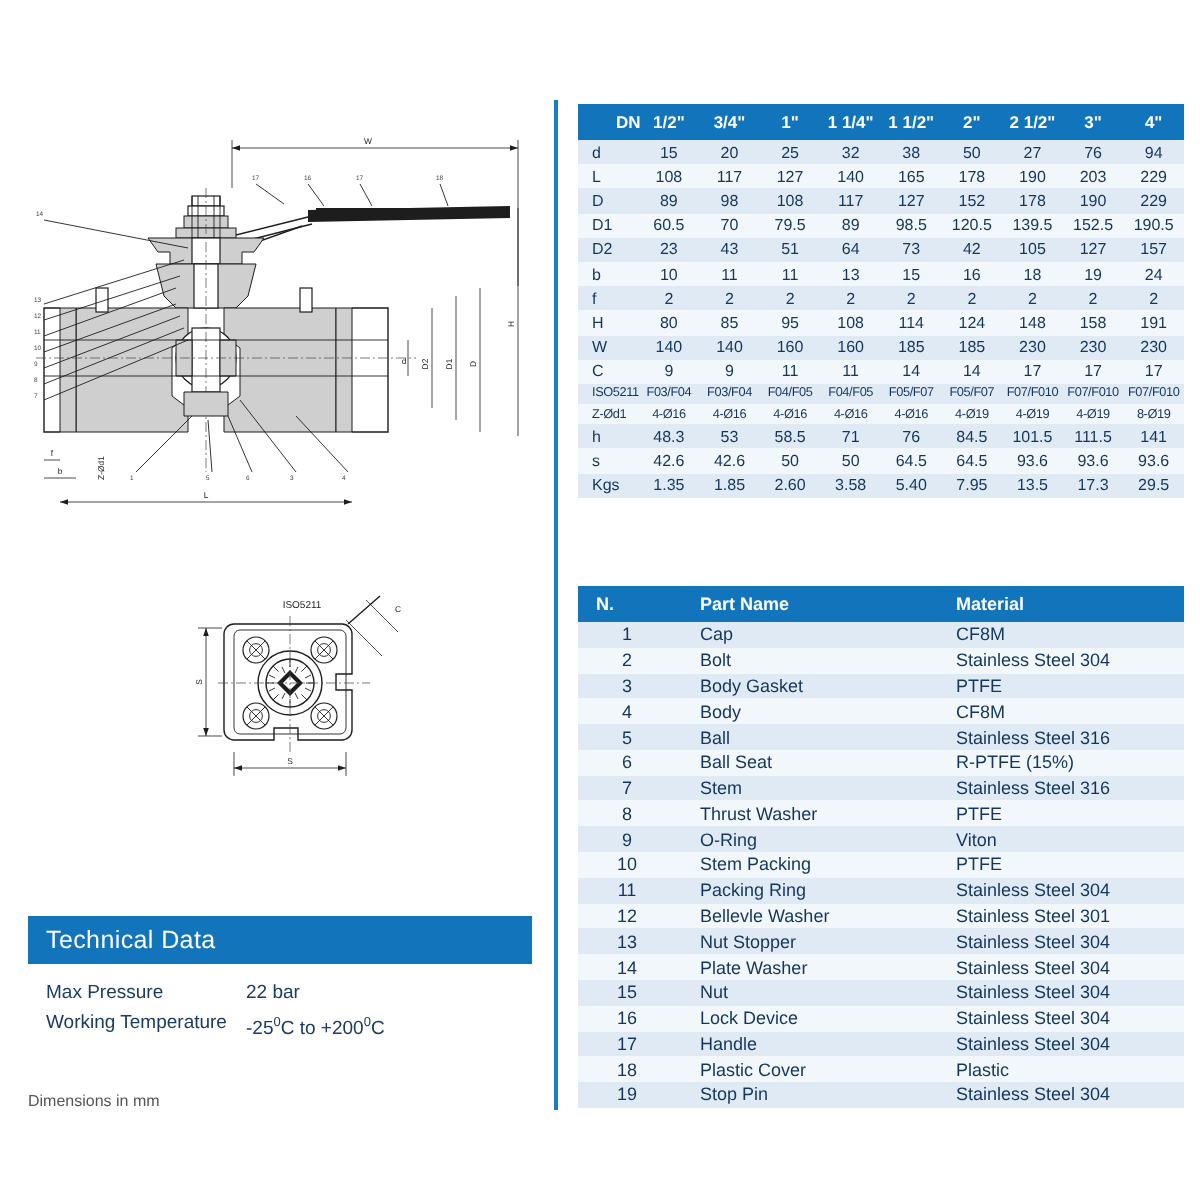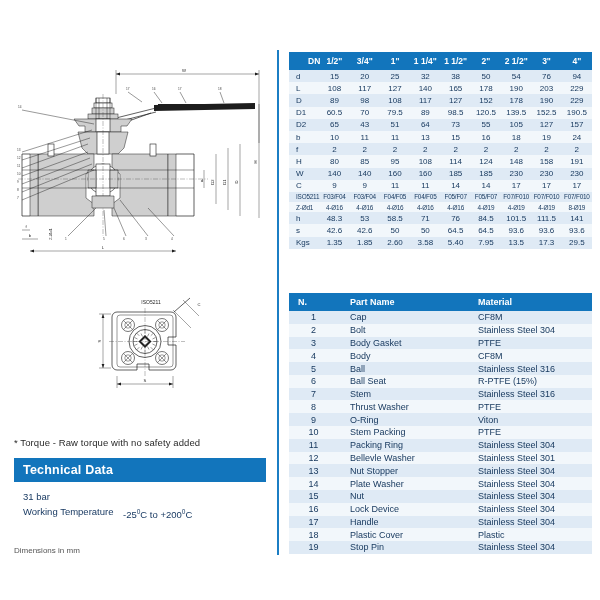--- a/index.html
+++ b/index.html
@@ -21,21 +21,21 @@
   .drawing-main{position:absolute;left:8px;top:58px;width:262px;height:225px;}
   .drawing-iso{position:absolute;left:95px;top:296px;width:130px;height:105px;}
 
   .footnote{
     position:absolute;left:14px;top:437px;width:255px;
     font-size:9.5px;color:#2a2a2a;letter-spacing:.1px;
   }
 
   .tech-box{position:absolute;left:14px;top:458px;width:252px;}
   .tech-head{
-    background:#1275bc;color:#ffffff;font-size:12.5px;font-weight:bold;
+    background:#1275bc;color:#ffffff;font-size:12.5px;font-weight:normal;
     padding:5px 0 5px 9px;letter-spacing:.2px;
   }
   .tech-body{background:#ffffff;padding:7px 0 8px 9px;}
   .tech-row{display:flex;font-size:9.5px;line-height:15px;color:#1a3b63;}
   .tech-row .k{width:100px;flex:0 0 100px;}
   .tech-row .v{flex:1;}
   .tech-row .v sup{font-size:6.5px;vertical-align:super;}
 
   .dims-note{
     position:absolute;left:14px;top:546px;font-size:8px;color:#555;text-align:center;
@@ -279,27 +279,27 @@
         <line class="dim" x1="4" y1="72" x2="16" y2="72"></line>
         <text class="tx" x="6" y="45" text-anchor="middle" transform="rotate(-90 6 45)">S</text>
 
         <line class="dim" x1="88" y1="4" x2="104" y2="20"></line>
         <line class="dim" x1="78" y1="14" x2="96" y2="32"></line>
         <line class="ln" x1="79" y1="16" x2="95" y2="2"></line>
         <text class="tx" x="104" y="10" text-anchor="middle">C</text>
       </svg>
     </div>
 
-    <div class="footnote">* Torque - Raw torque with no safety added</div>
 
     <div class="tech-box">
       <div class="tech-head">Technical Data</div>
       <div class="tech-body">
         <div class="tech-row">
-          <span class="v">31 bar</span>
+          <span class="k">Max Pressure</span>
+          <span class="v">22 bar</span>
         </div>
         <div class="tech-row">
           <span class="k">Working Temperature</span>
           <span class="v"><span>-25</span><sup>0</sup><span>C to +200</span><sup>0</sup><span>C</span></span>
         </div>
       </div>
     </div>
 
     <div class="dims-note">Dimensions in mm</div>
   </div>
@@ -323,21 +323,21 @@
         </thead>
       <tbody>
           <tr>
             <td class="lbl">d</td>
             <td>15</td>
             <td>20</td>
             <td>25</td>
             <td>32</td>
             <td>38</td>
             <td>50</td>
-            <td>54</td>
+            <td>27</td>
             <td>76</td>
             <td>94</td>
           </tr>
           <tr>
             <td class="lbl">L</td>
             <td>108</td>
             <td>117</td>
             <td>127</td>
             <td>140</td>
             <td>165</td>
@@ -365,26 +365,26 @@
             <td>79.5</td>
             <td>89</td>
             <td>98.5</td>
             <td>120.5</td>
             <td>139.5</td>
             <td>152.5</td>
             <td>190.5</td>
           </tr>
           <tr>
             <td class="lbl">D2</td>
-            <td>65</td>
+            <td>23</td>
             <td>43</td>
             <td>51</td>
             <td>64</td>
             <td>73</td>
-            <td>55</td>
+            <td>42</td>
             <td>105</td>
             <td>127</td>
             <td>157</td>
           </tr>
           <tr>
             <td class="lbl">b</td>
             <td>10</td>
             <td>11</td>
             <td>11</td>
             <td>13</td>

